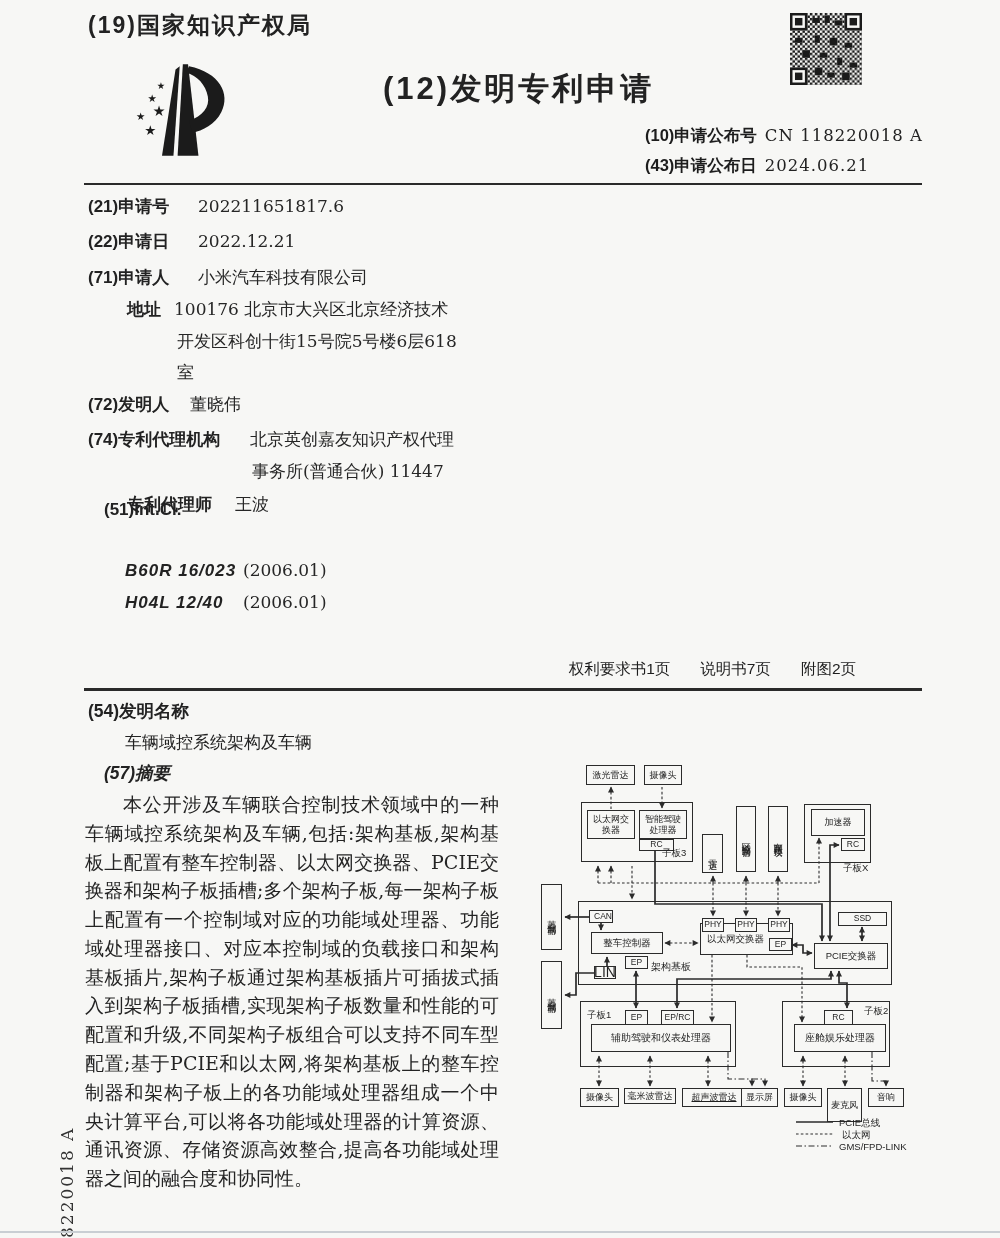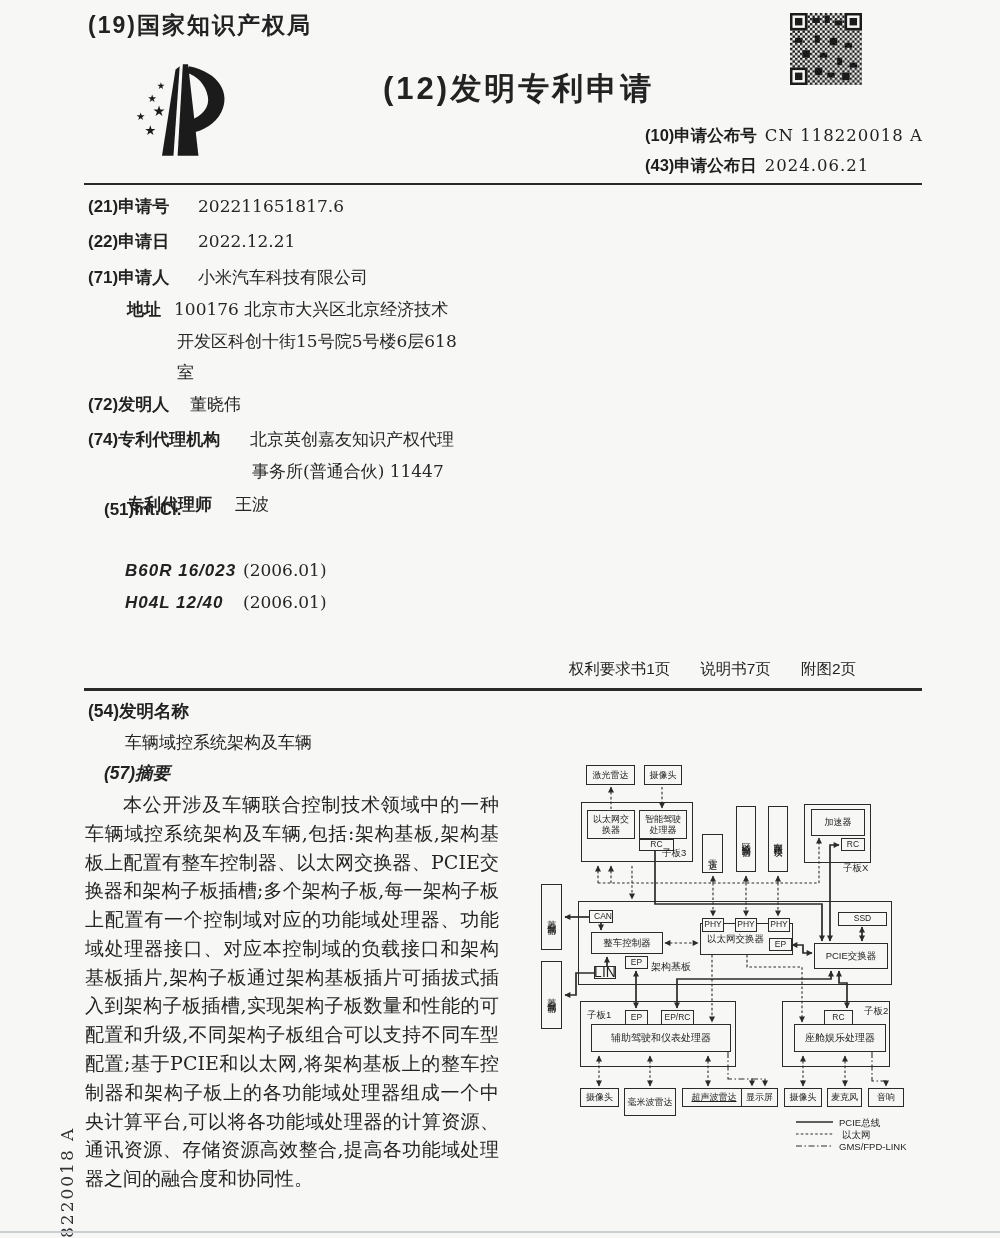--- a/index.html
+++ b/index.html
@@ -320,33 +320,33 @@
   <div class="bx" style="left:292px;top:277px;width:29px;height:15px;font-size:8.5px;">
       <span>RC</span>
     </div>
   <div class="bx" style="left:262px;top:291px;width:92px;height:28px;font-size:10px;">
       <span>座舱娱乐处理器</span>
     </div>
 
   <div class="bx" style="left:48px;top:355px;width:39px;height:19px;">
       <span>摄像头</span>
     </div>
-  <div class="bx" style="left:92px;top:355px;width:52px;height:28px;">
+  <div class="bx" style="left:92px;top:355px;width:52px;height:16px;">
       <span>毫米波雷达</span>
     </div>
   <div class="bx" style="left:150px;top:355px;width:64px;height:19px;text-decoration:underline;">
       <span>超声波雷达</span>
     </div>
   <div class="bx" style="left:209px;top:355px;width:37px;height:19px;">
       <span>显示屏</span>
     </div>
   <div class="bx" style="left:252px;top:355px;width:38px;height:19px;">
       <span>摄像头</span>
     </div>
-  <div class="bx" style="left:295px;top:355px;width:35px;height:19px;">
+  <div class="bx" style="left:295px;top:355px;width:35px;height:34px;">
       <span>麦克风</span>
     </div>
   <div class="bx" style="left:336px;top:355px;width:36px;height:19px;text-align:center;">
       <span>音响</span>
     </div>
 
   <div class="lgl" style="left:307px;top:384px;">PCIE总线</div>
   <div class="lgl" style="left:310px;top:396px;">以太网</div>
   <div class="lgl" style="left:307px;top:408px;">GMS/FPD-LINK</div>
 </div>

